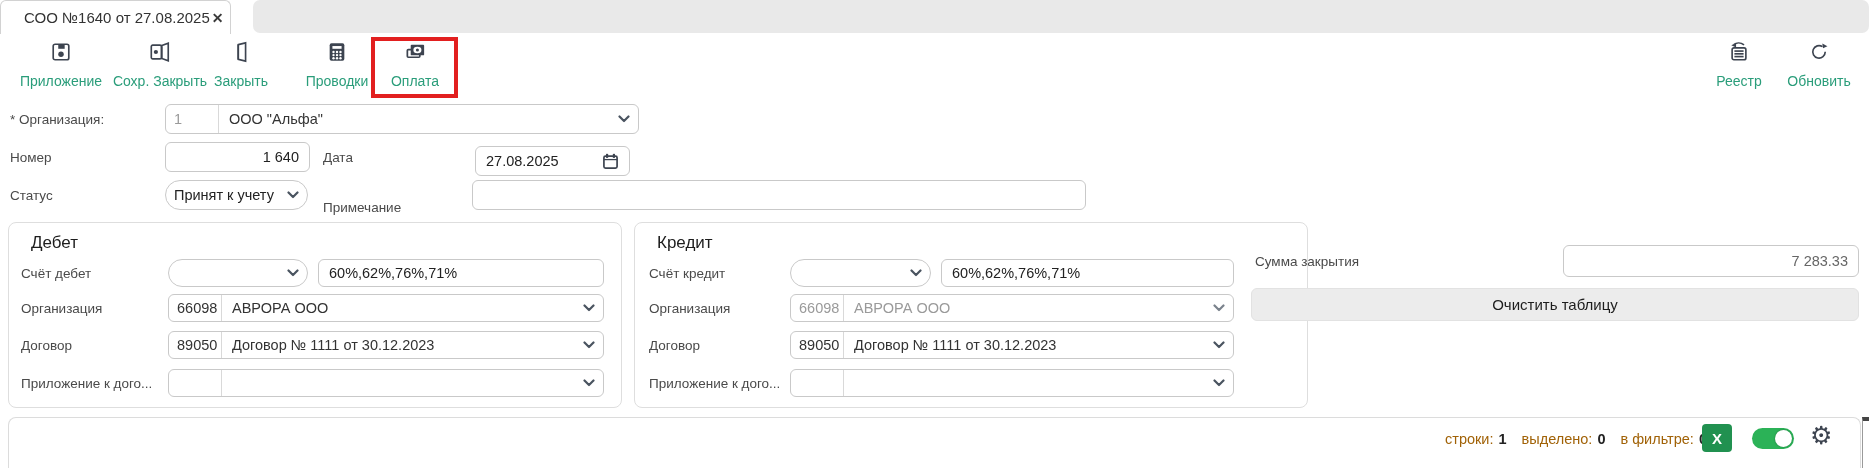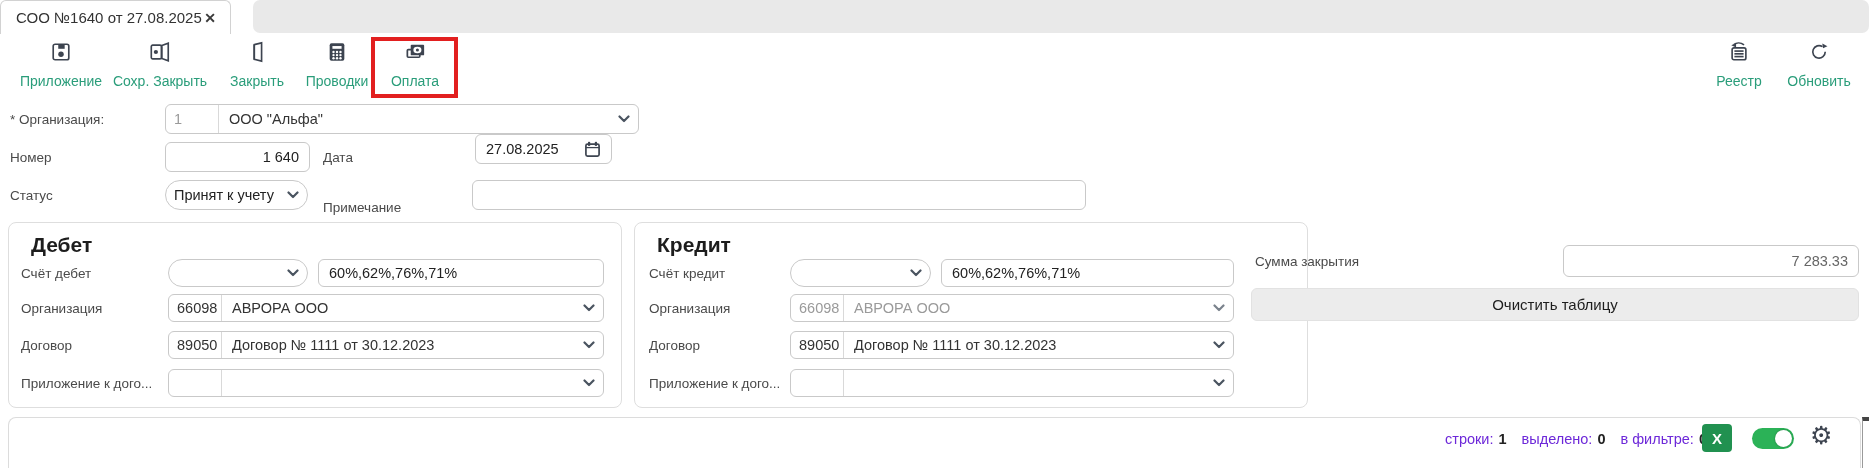--- a/index.html
+++ b/index.html
@@ -10,21 +10,21 @@
     position:relative;
     overflow:hidden;
     color:#333;
   }
   
   .tabstrip-bg { position:absolute; left:253px; top:0; width:1616px; height:33px;
     background:#e9e9e9; border-radius:7px; }
   .tab { position:absolute; left:0; top:0; width:231px; height:34px;
     background:#fff; border:1px solid #d2d2d2; border-bottom:none;
     border-radius:6px 6px 0 0; display:flex; align-items:center;
-    justify-content:space-between; padding:0 12px 0 15px; z-index:2; }
+    justify-content:space-between; padding:0 12px 0 23px; z-index:2; }
   .tab-title { font-size:15px; color:#333; white-space:nowrap; }
   .tab-close { font-size:14px; font-weight:bold; color:#3a3a3a; cursor:pointer; padding:0 2px; }
   
   .tbtn { position:absolute; top:39px; height:50px; display:flex; flex-direction:column;
     align-items:center; justify-content:space-between; cursor:pointer; }
   .ticon { height:24px; display:flex; align-items:flex-end; justify-content:center; }
   .tlabel { font-size:14px; color:#2a9d7a; white-space:nowrap; }
   .hl-box { position:absolute; left:371px; top:37px; width:87px; height:61px;
     border:4px solid #e21f1f; z-index:5; pointer-events:none; }
   
@@ -41,36 +41,36 @@
   .combo .name { flex:1; display:flex; align-items:center; padding:0 10px;
     font-size:14.5px; color:#333; white-space:nowrap; overflow:hidden; }
   .combo .name.muted { color:#9a9a9a; }
   .chev { width:28px; flex:none; display:flex; align-items:center; justify-content:center; }
   .select { padding:0; align-items:stretch; overflow:hidden;border-radius:15px; }
   .select .name { flex:1; display:flex; align-items:center; padding:0 0 0 8px;
     font-size:14.5px; color:#222; white-space:nowrap; overflow:hidden; }
   
   .panel { position:absolute; top:222px; height:186px; background:#fff;
     border:1px solid #dedede; border-radius:8px; }
-  .panel-title { position:absolute; left:22px; top:10px; font-size:21px;
-    font-weight:bold; color:#1d1d1d; }
+  .panel-title { position:absolute; left:22px; top:10px; font-size:17px;
+    font-weight:normal; color:#1d1d1d; }
   .panel .lbl { font-size:13.5px; }
   
   .clear-btn { position:absolute; left:1251px; top:288px; width:608px; height:33px;
     background:#ececec; border:1px solid #e2e2e2; border-radius:6px;
     display:flex; align-items:center; justify-content:center;
     font-size:15px; color:#1d1d1d; cursor:pointer; }
   
   .bottom-panel { position:absolute; left:8px; top:417px; width:1853px; height:51px;
     background:#fff; border:1px solid #dcdcdc; border-bottom:none;
     border-radius:8px 8px 0 0; }
   .stat-group { position:absolute; left:1445px; top:431px; display:flex; gap:15px;
     font-size:14.5px; align-items:center; }
   .stat-pair { display:flex; gap:5px; align-items:center; }
-  .stat-lbl { color:#6d28d9; }
+  .stat-lbl { color:#a16207; }
   .stat-val { color:#222; font-weight:bold; }
   .excel-btn { position:absolute; left:1702px; top:424px; width:30px; height:28px;
     background:#219150; border-radius:4px; display:flex; align-items:center;
     justify-content:center; color:#fff; font-weight:bold; font-size:15px; cursor:pointer; }
   .toggle { position:absolute; left:1752px; top:428px; width:42px; height:21px;
     background:#2bb257; border-radius:11px; cursor:pointer; }
   .toggle .knob { position:absolute; right:2px; top:2px; width:17px; height:17px;
     background:#fff; border-radius:50%; box-shadow:0 0 2px rgba(0,0,0,.35); }
   .gear { position:absolute; left:1810px; top:421px; font-size:25px; line-height:28px;
     color:#3d4450; cursor:pointer; }
@@ -100,21 +100,21 @@
 <div class="tbtn" style="left:110px;width:100px">
   <span class="ticon">
     <svg class="ic" width="22" height="22" viewBox="0 0 24 24">
       <rect x="2.5" y="4.5" width="11" height="15" rx="1.5"></rect>
       <circle cx="7.5" cy="12" r="2.3" fill="#3d4450" stroke="none"></circle>
       <path d="M14 5 L21 2.5 V21.5 L14 19 Z"></path>
     </svg>
   </span>
   <span class="tlabel">Сохр. Закрыть</span>
 </div>
-<div class="tbtn" style="left:220px;width:74px">
+<div class="tbtn" style="left:204px;width:74px">
   <span class="ticon">
     <svg class="ic" width="22" height="22" viewBox="0 0 24 24">
       <path d="M9 4 V20"></path>
       <path d="M9 4 L17 2 V22 L9 20 Z"></path>
     </svg>
   </span>
   <span class="tlabel">Закрыть</span>
 </div>
 <div class="tbtn" style="left:300px;width:74px">
   <span class="ticon">
@@ -177,21 +177,21 @@
   <span class="chev">
     <svg width="12" height="8" viewBox="0 0 12 8">
         <path d="M1.5 1.5 L6 6 L10.5 1.5" stroke="#4a5460" stroke-width="2.2" fill="none" stroke-linecap="round" stroke-linejoin="round"></path>
       </svg>
   </span>
 </div>
 
 <span class="lbl" style="left:10px;top:150px">Номер</span>
 <div class="input right" style="left:165px;top:142px;width:145px">1 640</div>
 <span class="lbl" style="left:323px;top:150px">Дата</span>
-<div class="input between" style="left:475px;top:134px;width:137px">
+<div class="input between" style="left:475px;top:146px;width:155px">
   <span>27.08.2025</span>
   <span style="display:flex;align-items:center">
     <svg width="17" height="17" viewBox="0 0 16 16" stroke="#3d4450" fill="none" stroke-width="1.6">
       <rect x="1.8" y="3" width="12.4" height="11.2" rx="1.5"></rect>
       <line x1="4.8" y1="0.8" x2="4.8" y2="4.6" stroke-width="2"></line>
       <line x1="11.2" y1="0.8" x2="11.2" y2="4.6" stroke-width="2"></line>
       <line x1="1.8" y1="6.2" x2="14.2" y2="6.2" stroke-width="1.2"></line>
     </svg>
   </span>
 </div>

